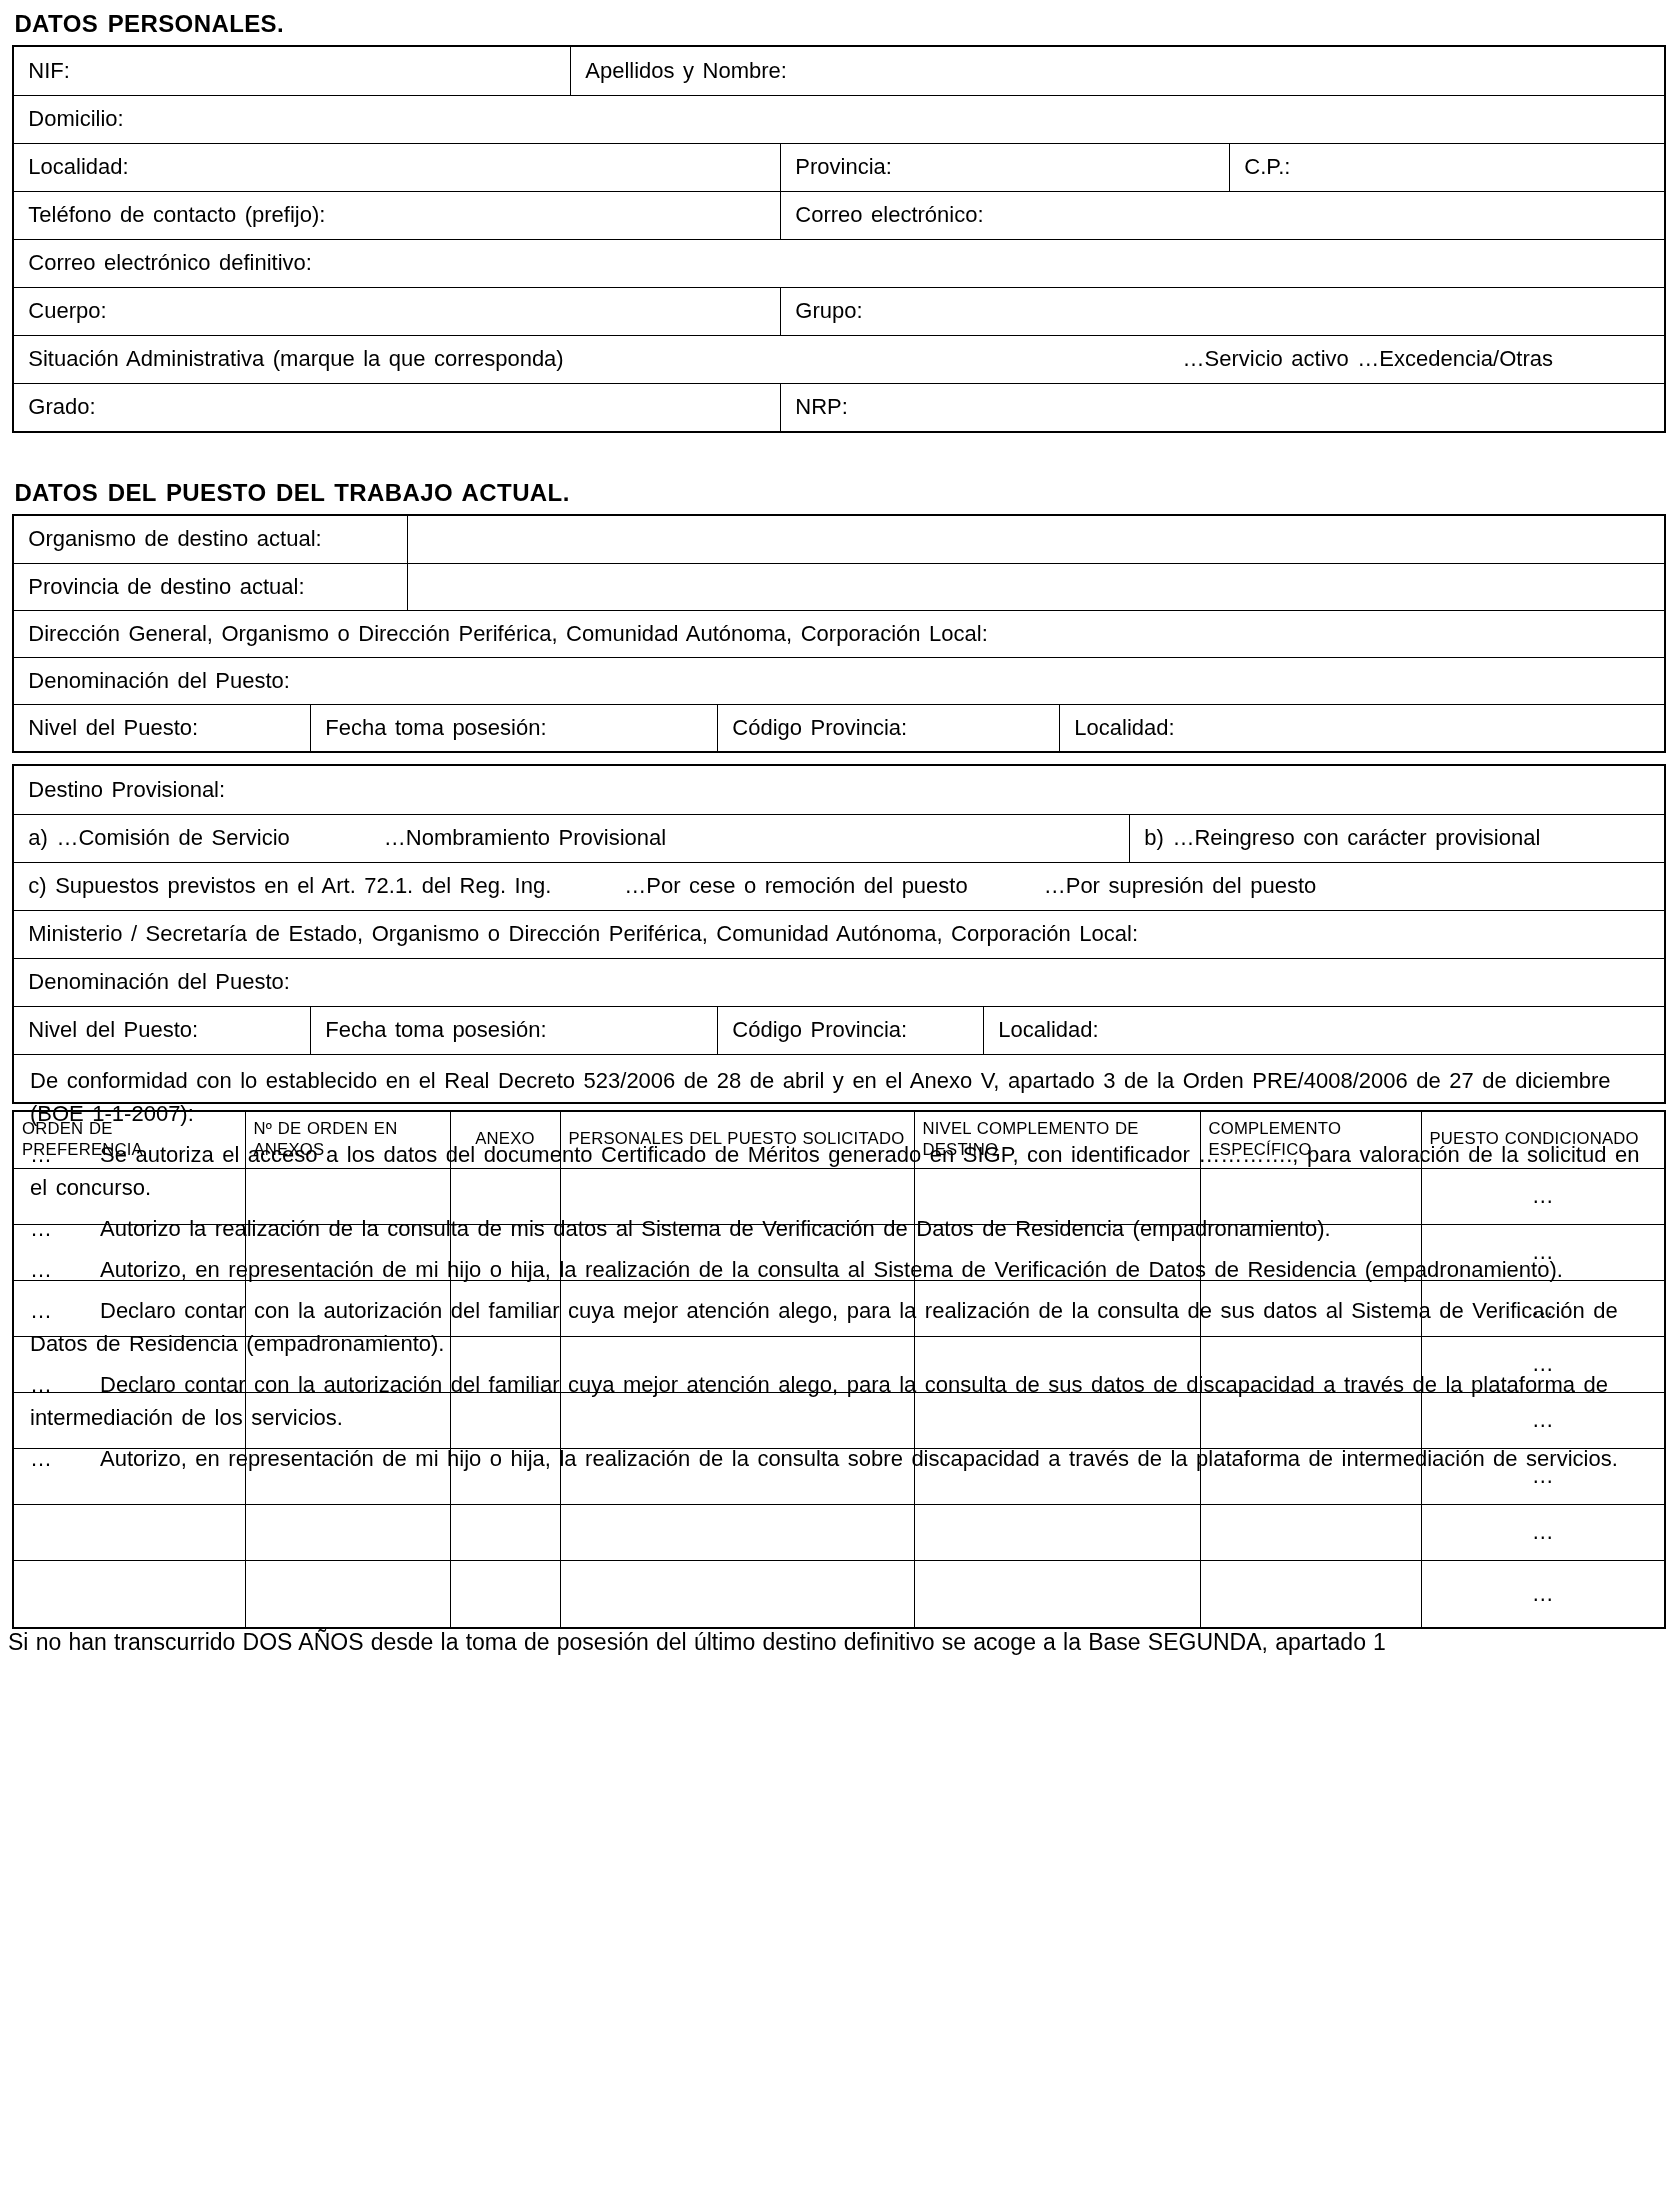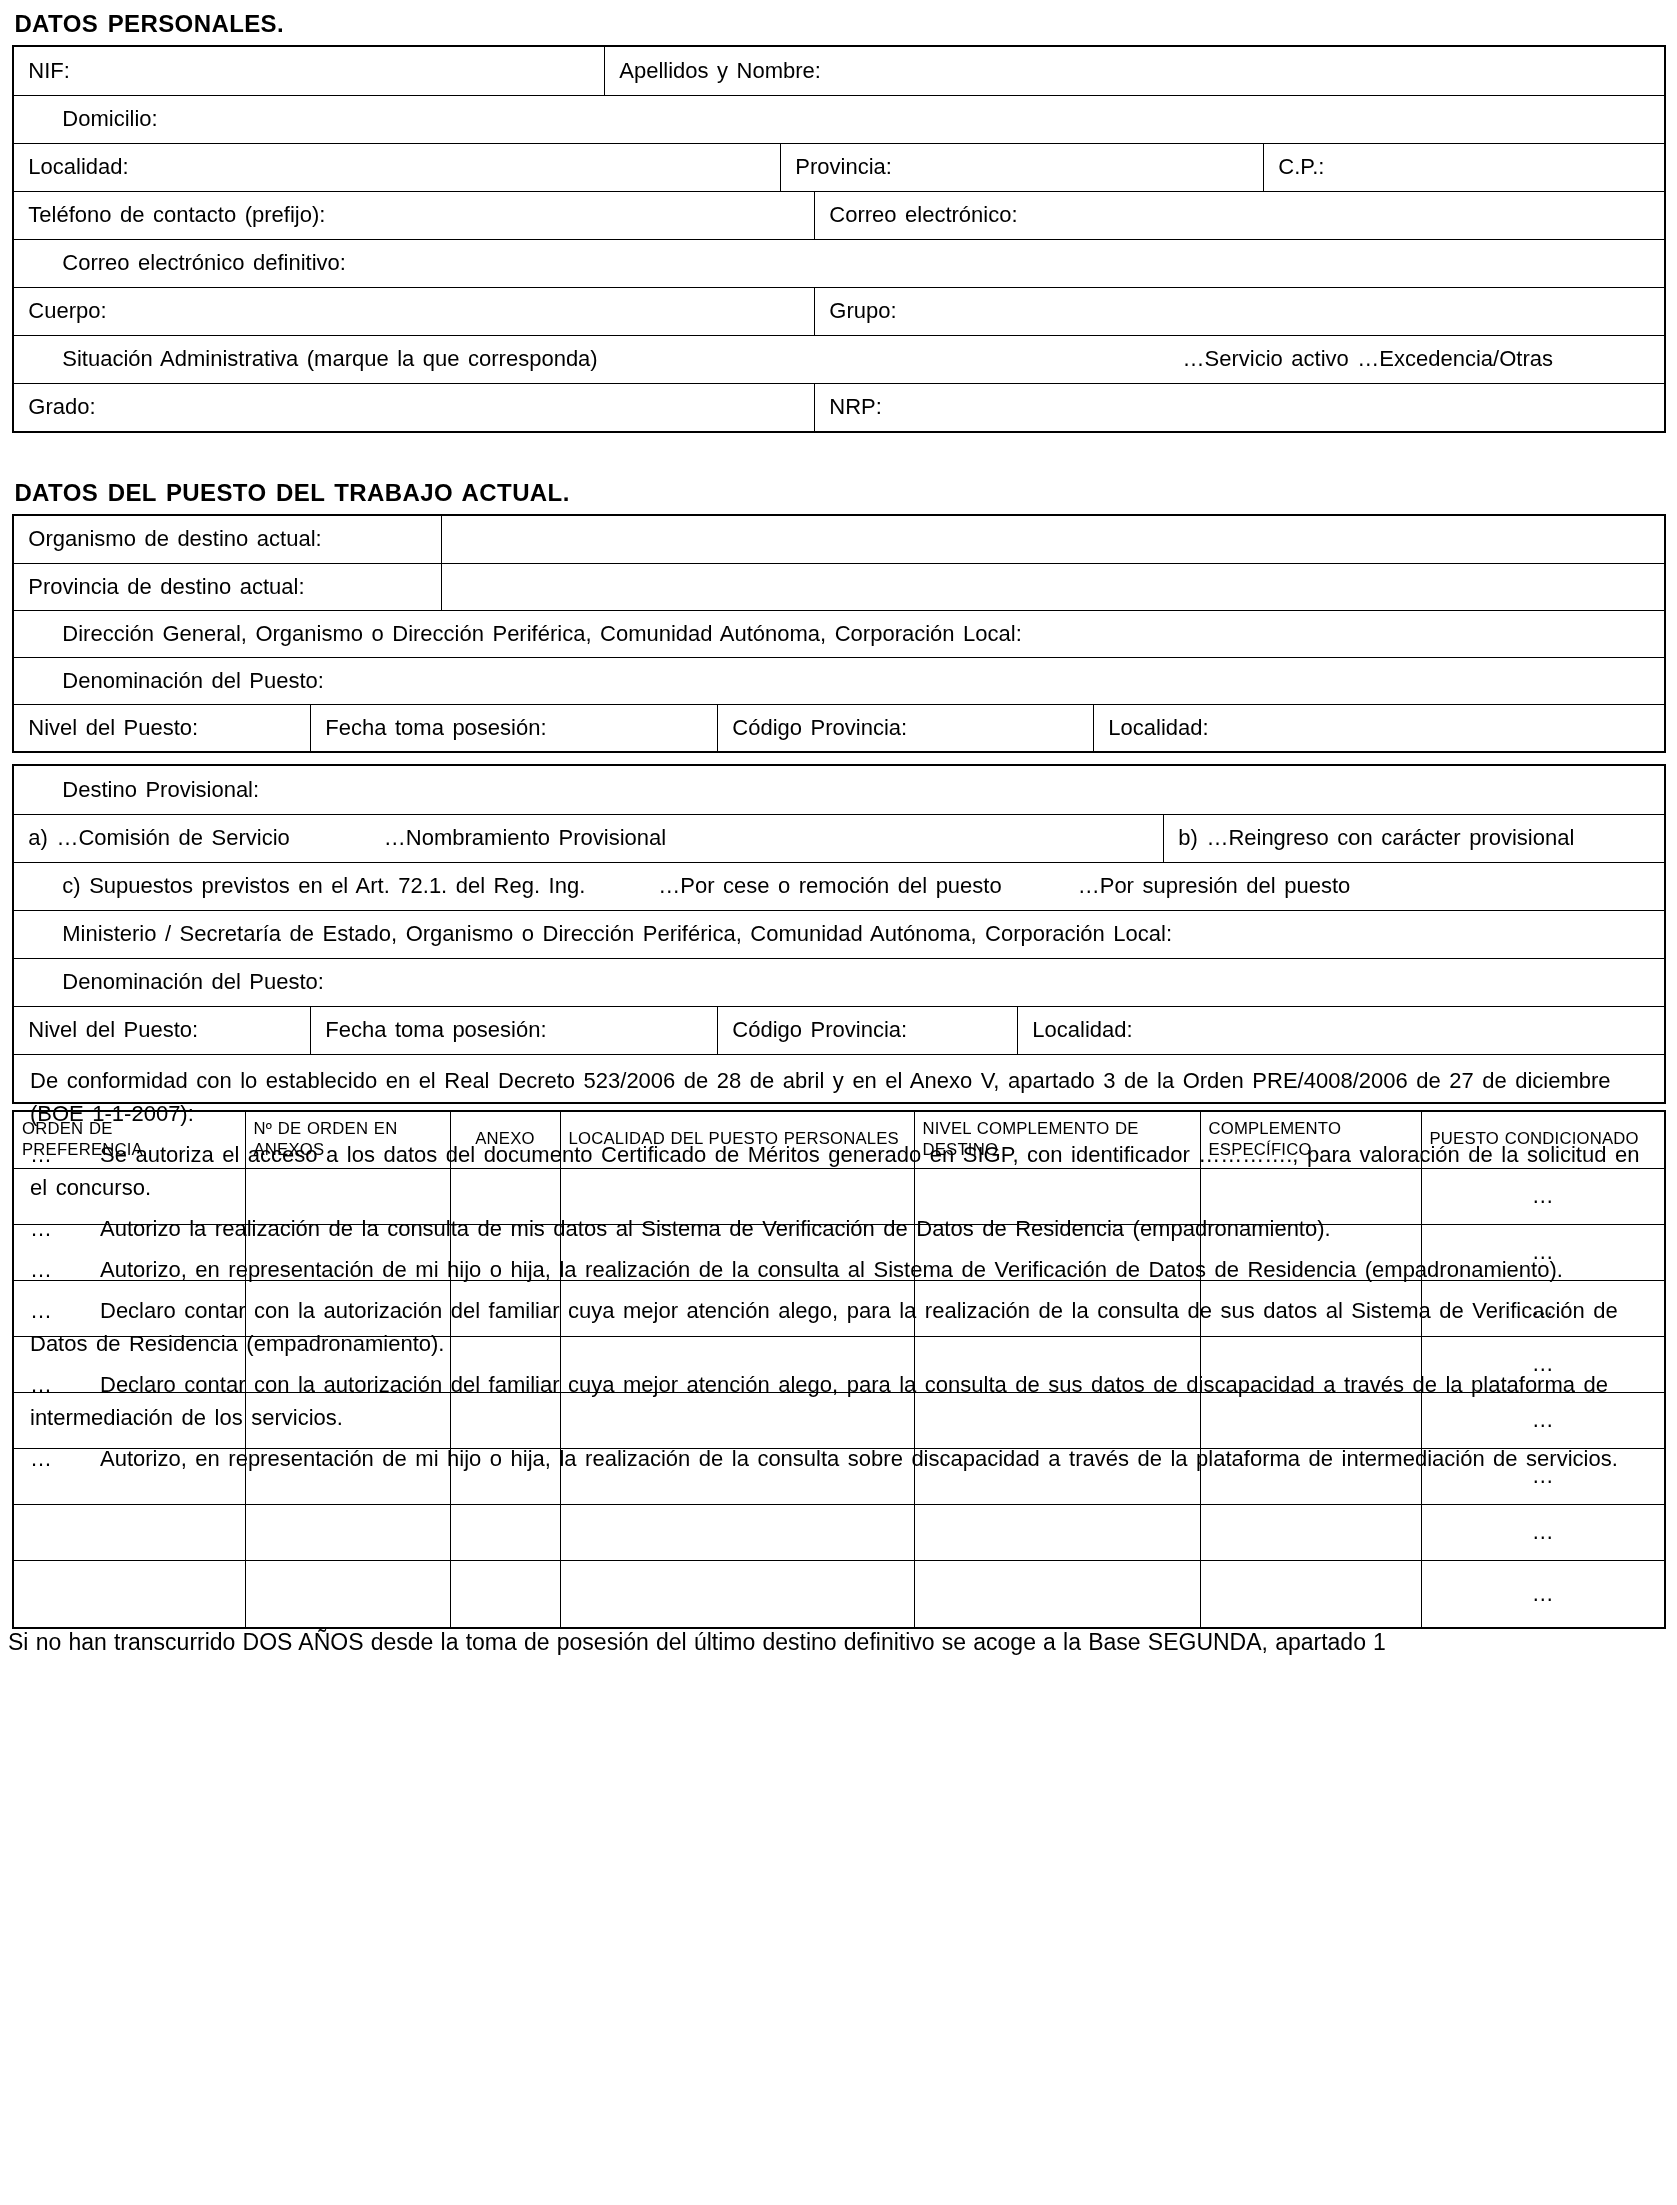--- a/index.html
+++ b/index.html
@@ -18,21 +18,21 @@
     margin:1.6px 0 7.1px 2.4px;
   }
   h1.sec2 { margin-top:46px; }
 
   
   .tbl { border:2.4px solid #000; width:1654px; }
   .tr  { display:flex; align-items:stretch; border-top:1.6px solid #000; }
   .tr:first-child { border-top:none; }
   .td  { display:flex; align-items:center; padding:0 8px 0 14.3px; border-left:1.6px solid #000; min-width:0; }
   .td:first-child { border-left:none; }
-  .fill { flex:1 1 auto;margin-left:34px; }
+  .fill { flex:1 1 auto; }
 
   .s1 .tr { height:48px; }
   .s2a .tr { height:47px; }
   .s2b .tr { height:48px; }
 
   .w700 { width:556px; flex:0 0 556px; }
   .w964 { width:766px; flex:0 0 766px; }
   .w565 { width:449px; flex:0 0 449px; }
   .w495 { width:393px; flex:0 0 393px; }
   .w372 { width:296px; flex:0 0 296px; }
@@ -260,21 +260,21 @@
       <col style="width:354px">
       <col style="width:286px">
       <col style="width:221px">
       <col>
   </colgroup>
   <thead>
     <tr>
       <th>ORDEN DE PREFERENCIA</th>
       <th>Nº DE ORDEN EN ANEXOS</th>
       <th class="center">ANEXO</th>
-      <th>LOCALIDAD DEL PUESTO PERSONALES</th>
+      <th>PERSONALES DEL PUESTO SOLICITADO</th>
       <th>NIVEL COMPLEMENTO DE DESTINO</th>
       <th>COMPLEMENTO ESPECÍFICO</th>
       <th>PUESTO CONDICIONADO</th>
     </tr>
   </thead>
   <tbody>
     <tr>
       <td></td>
         <td></td>
         <td></td>

